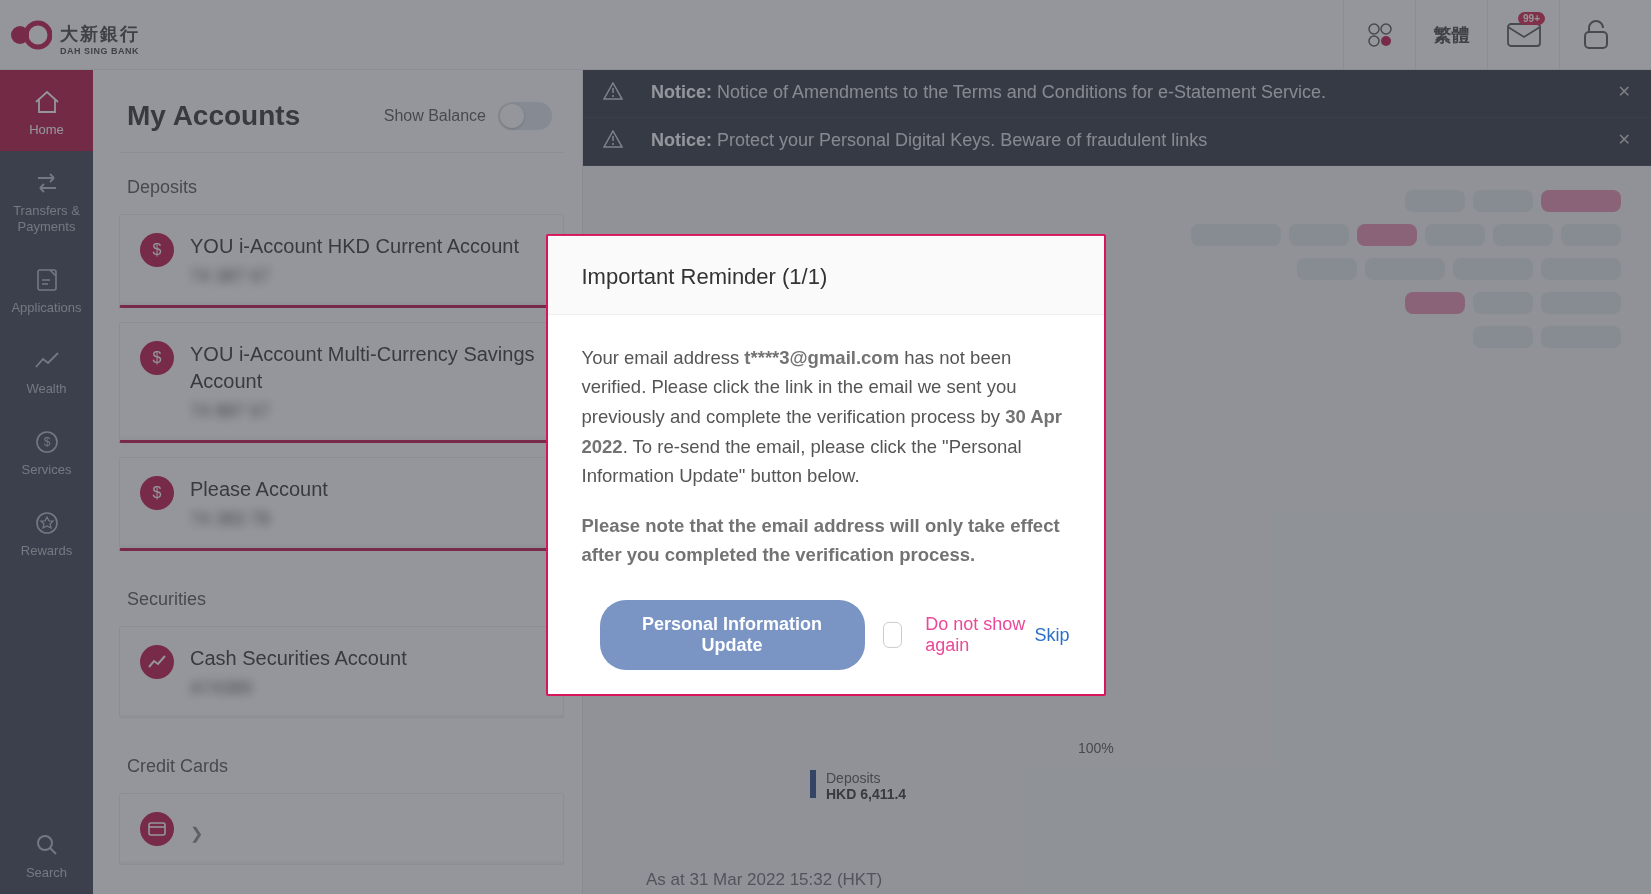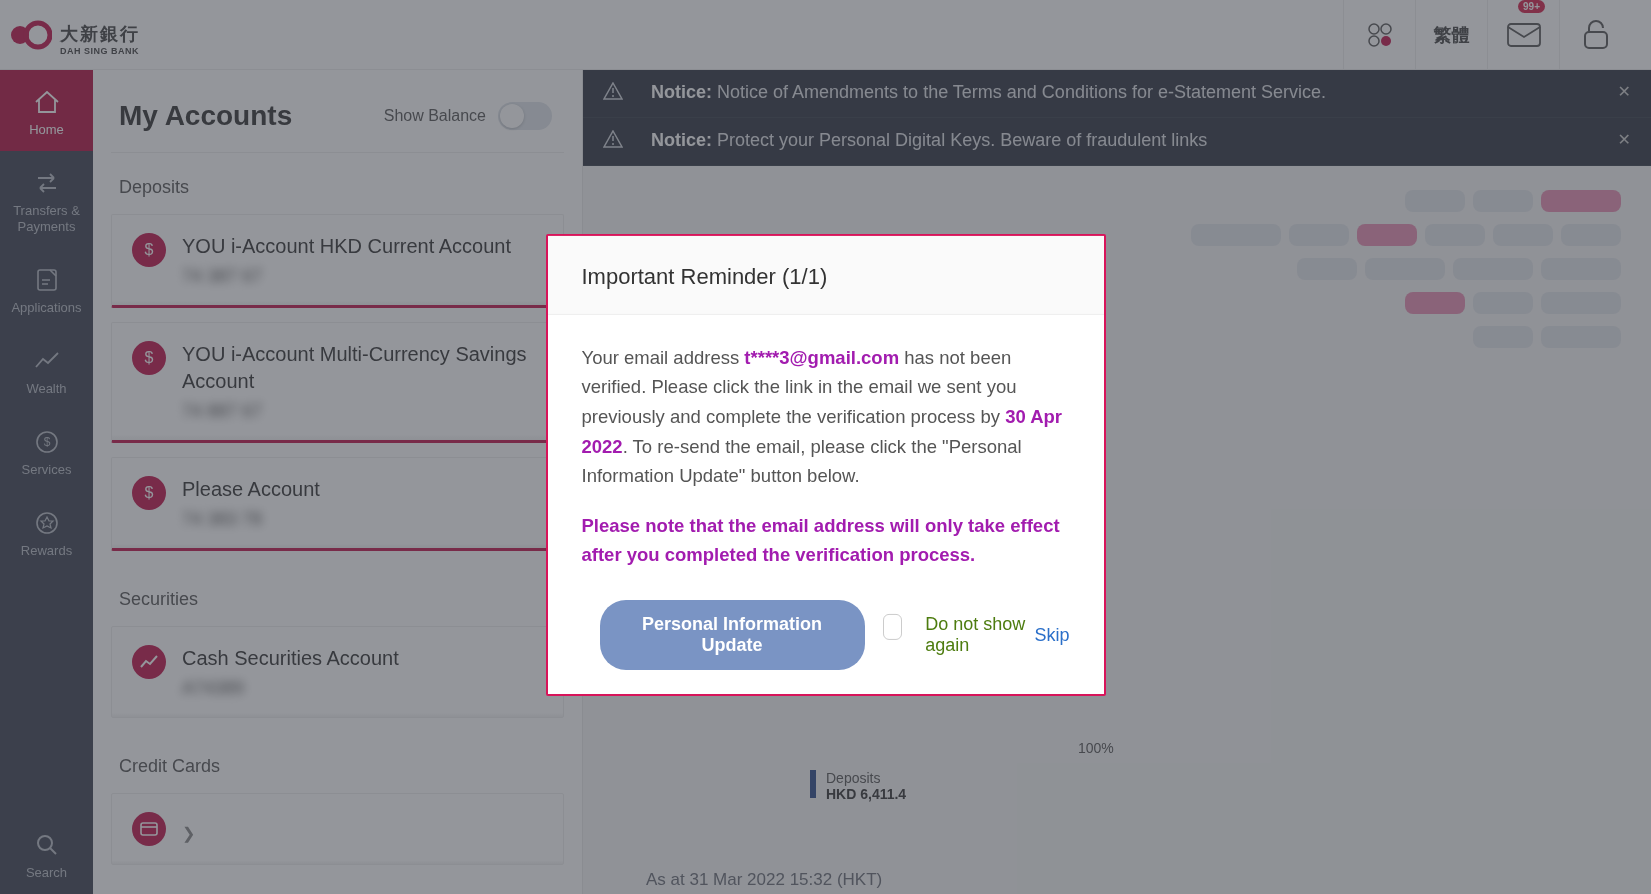--- a/index.html
+++ b/index.html
@@ -8,31 +8,31 @@
 
 .header { height: 70px; background: #fff; display: flex; align-items: center; justify-content: space-between; padding: 0 20px 0 10px; border-bottom: 1px solid #eee; }
 .logo-wrap { display: flex; align-items: center; }
 .logo-mark { width: 42px; height: 30px; margin-right: 8px; position: relative; }
 .logo-text { display: flex; flex-direction: column; }
 .logo-cn { font-size: 18px; font-weight: 700; color: #444; letter-spacing: 2px; margin-top: 9px; }
 .logo-en { font-size: 9px; font-weight: 600; color: #444; letter-spacing: 0.5px; }
 .header-right { display: flex; align-items: center; gap: 0; }
 .hdr-btn { width: 72px; height: 70px; display: flex; align-items: center; justify-content: center; border-left: 1px solid #eee; cursor: pointer; position: relative; }
 .hdr-lang { font-size: 18px; font-weight: 600; color: #444; }
-.badge { position: absolute; top: 0; right: 14px; background: #d61f49; color: #fff; font-size: 10px; font-weight: 600; padding: 1px 5px; border-radius: 8px; }
+.badge { position: absolute; top: 12px; right: 14px; background: #d61f49; color: #fff; font-size: 10px; font-weight: 600; padding: 1px 5px; border-radius: 8px; }
 
 
 .sidebar { position: absolute; left: 0; top: 70px; width: 93px; height: calc(100% - 70px); background: #3c4250; display: flex; flex-direction: column; }
 .nav-item { display: flex; flex-direction: column; align-items: center; justify-content: center; padding: 18px 0 14px; color: #b8bcc5; font-size: 13px; cursor: pointer; gap: 6px; }
 .nav-item.active { background: #b31041; color: #fff; }
 .nav-icon { width: 28px; height: 28px; display: flex; align-items: center; justify-content: center; }
 .nav-spacer { flex: 1; }
 
 
-.left-panel { position: absolute; left: 93px; top: 70px; width: 490px; height: calc(100% - 70px); background: #fff; border-right: 1px solid #e8e8e8; padding: 0 0 0 0; overflow: hidden; }
+.left-panel { position: absolute; left: 93px; top: 70px; width: 490px; height: calc(100% - 70px); background: #fff; border-right: 1px solid #e8e8e8; padding: 0 0 0 8px; overflow: hidden; }
 .lp-head { display: flex; align-items: center; justify-content: space-between; padding: 30px 30px 20px 26px; }
 .lp-title { font-size: 28px; font-weight: 600; color: #333; }
 .lp-toggle-wrap { display: flex; align-items: center; gap: 12px; }
 .lp-toggle-label { font-size: 16px; color: #555; }
 .toggle { width: 54px; height: 28px; background: #dfe4ea; border-radius: 14px; position: relative; cursor: pointer; }
 .toggle-knob { position: absolute; left: 2px; top: 2px; width: 24px; height: 24px; background: #fff; border-radius: 50%; box-shadow: 0 1px 3px rgba(0,0,0,0.2); }
 .section-label { font-size: 18px; color: #555; padding: 24px 0 16px 26px; }
 .acct-card { margin: 0 18px 14px 18px; background: linear-gradient(to bottom, #fff 0%, #fff 95%, #f2f2f2 100%); border: 1px solid #eee; border-bottom: 3px solid #c01249; border-radius: 2px; padding: 18px 20px 18px 20px; display: flex; align-items: flex-start; gap: 16px; cursor: pointer; }
 .acct-card.alt { border-bottom: 1px solid #eee; }
 .acct-icon { width: 34px; height: 34px; border-radius: 50%; background: #c01249; display: flex; align-items: center; justify-content: center; flex-shrink: 0; color: #fff; }
@@ -64,26 +64,26 @@
 
 
 .dimmer { position: absolute; inset: 0; background: rgba(60,64,72,0.55); }
 
 
 .modal { position: absolute; left: 50%; top: 52%; transform: translate(-50%, -50%); width: 560px; background: #fff; border: 2px solid #d8145a; border-radius: 2px; }
 .modal-head { padding: 28px 34px 24px; border-bottom: 1px solid #eee; background: #fafafa; }
 .modal-title { font-size: 22px; font-weight: 500; color: #333; }
 .modal-body { padding: 28px 34px 10px; font-size: 18.5px; color: #555; line-height: 1.6; }
 .modal-body p { margin-bottom: 20px; }
-.modal-body b { font-weight: 700; color: #a21caf; }
+.modal-body b { font-weight: 700; color: #737373; }
 .modal-actions { padding: 0 34px 24px; display: flex; flex-direction: row; gap: 18px; }
 .divider { height: 1px; background: #eee; margin: 6px 0 14px; }
 .btn-primary { margin-left: auto; background: #7a94c4; color: #fff; font-size: 18px; font-weight: 600; padding: 14px 34px; border-radius: 26px; border: none; cursor: pointer; }
 .modal-foot { display: flex; align-items: center; justify-content: space-between; }
-.chk-wrap { display: flex; align-items: flex-start; gap: 23px; font-size: 18px; color: #4d7c0f; }
+.chk-wrap { display: flex; align-items: center; gap: 23px; font-size: 18px; color: #ec4899; }
 .chk { width: 26px; height: 26px; border: 1px solid #ccc; border-radius: 6px; cursor: pointer; }
 .skip-link { color: #2a6fc9; font-size: 18px; cursor: pointer; }
 </style>
 </head>
 <body>
 
 <div class="header">
   <div class="logo-wrap">
     <div class="logo-mark">
       <svg viewBox="0 0 42 30">

